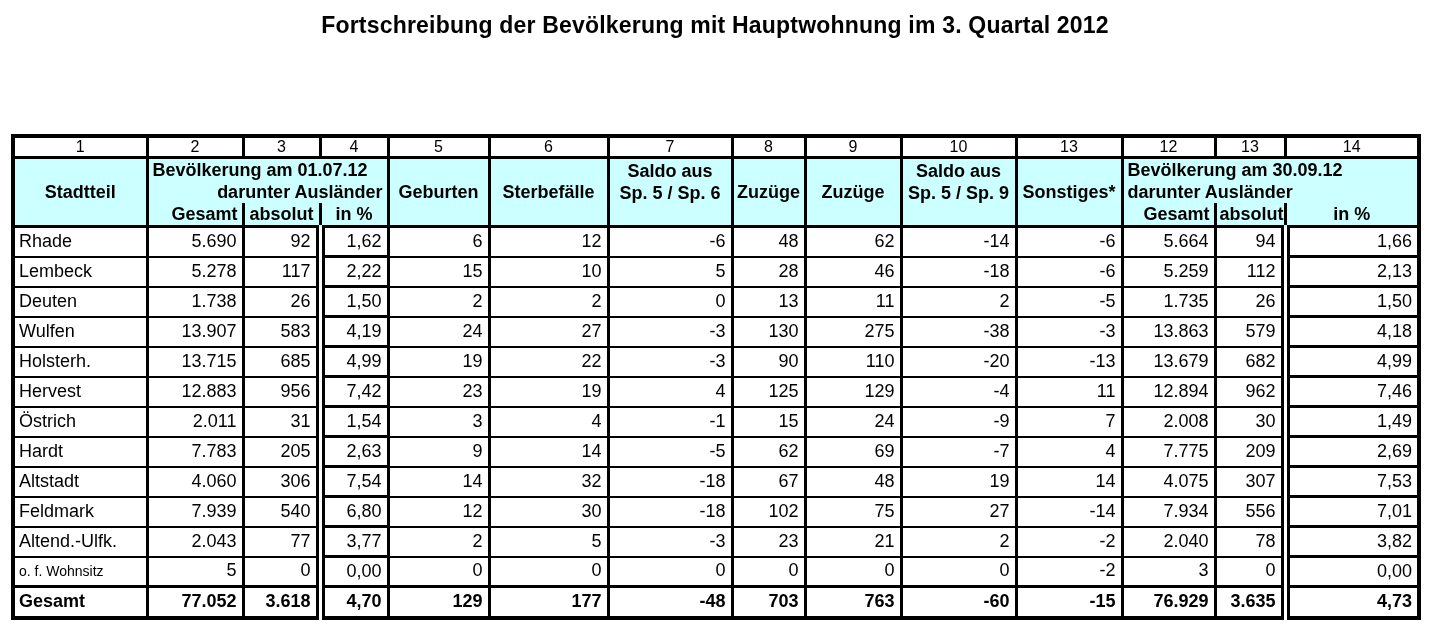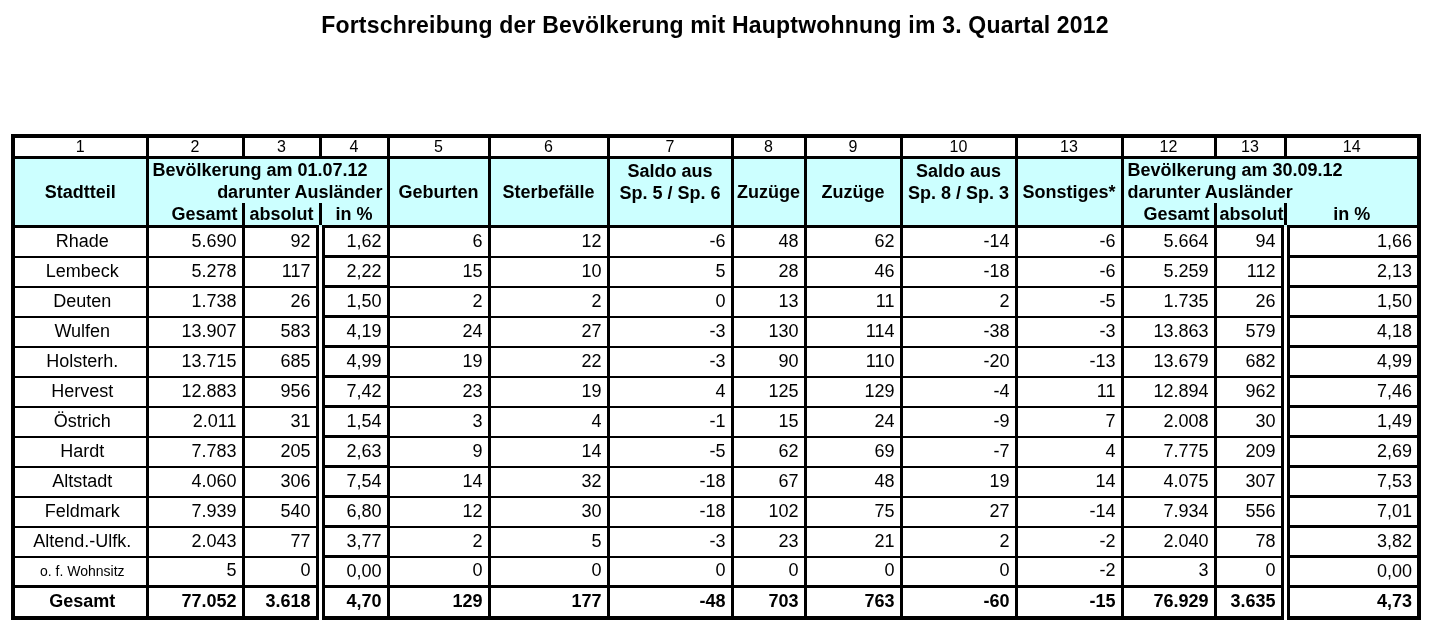--- a/index.html
+++ b/index.html
@@ -32,21 +32,21 @@
   th.hdr.align-left{text-align:left;padding-left:4px;margin-top:39px;}
   th.hdr.align-right{text-align:right;padding-right:4px;}
   th.hdr.vtop{vertical-align:top;padding-top:1px;}
   th.hdr.bottom-thick{border-bottom-width:3px;margin-top:9px;}
   
   td{
     border:3px solid #000;border-top-width:2px;border-bottom-width:2px;
     font-size:18px;height:27px;padding:0;line-height:1.1;background:#fff;
     overflow:hidden;white-space:nowrap;
   }
-  td.name{text-align:center;padding-left:4px;}
+  td.name{text-align:left;padding-left:4px;}
   td.val{text-align:right;padding-right:5px;}
   td.pct{border-left:9px double #000;border-top-width:3px;border-bottom-width:3px;}
   tr.small-row td.name{font-size:14px;margin-left:12px;}
   tr.total-row td{font-weight:bold;border-top-width:3px;height:28px;}
 </style>
 </head>
 <body>
 
 <div class="page">
   <div class="title">Fortschreibung der Bevölkerung mit Hauptwohnung im 3. Quartal 2012</div>
@@ -91,21 +91,21 @@
         <th class="hdr bottom-thick" rowspan="3">Geburten</th>
         <th class="hdr bottom-thick" rowspan="3">Sterbefälle</th>
         <th class="hdr vtop bottom-thick" rowspan="3">
           <div>Saldo aus</div>
           <div>Sp. 5 / Sp. 6</div>
         </th>
         <th class="hdr bottom-thick" rowspan="3">Zuzüge</th>
         <th class="hdr bottom-thick" rowspan="3">Zuzüge</th>
         <th class="hdr vtop bottom-thick" rowspan="3">
           <div>Saldo aus</div>
-          <div>Sp. 8 / Sp. 3</div>
+          <div>Sp. 5 / Sp. 9</div>
         </th>
         <th class="hdr bottom-thick" rowspan="3">Sonstiges*</th>
         <th class="hdr no-bottom align-left" colspan="3">Bevölkerung am 30.09.12</th>
       </tr>
       <tr class="hrow">
         <th class="hdr no-tb align-right" colspan="3">darunter Ausländer</th>
         <th class="hdr no-tb align-left" colspan="3">darunter Ausländer</th>
       </tr>
       <tr class="hrow">
         <th class="hdr no-top align-right bottom-thick">Gesamt</th>
@@ -167,21 +167,21 @@
         </tr>
         <tr>
           <td class="name">Wulfen</td>
           <td class="val">13.907</td>
           <td class="val">583</td>
           <td class="val pct">4,19</td>
           <td class="val">24</td>
           <td class="val">27</td>
           <td class="val">-3</td>
           <td class="val">130</td>
-          <td class="val">114</td>
+          <td class="val">275</td>
           <td class="val">-38</td>
           <td class="val">-3</td>
           <td class="val">13.863</td>
           <td class="val">579</td>
           <td class="val pct">4,18</td>
         </tr>
         <tr>
           <td class="name">Holsterh.</td>
           <td class="val">13.715</td>
           <td class="val">685</td>

